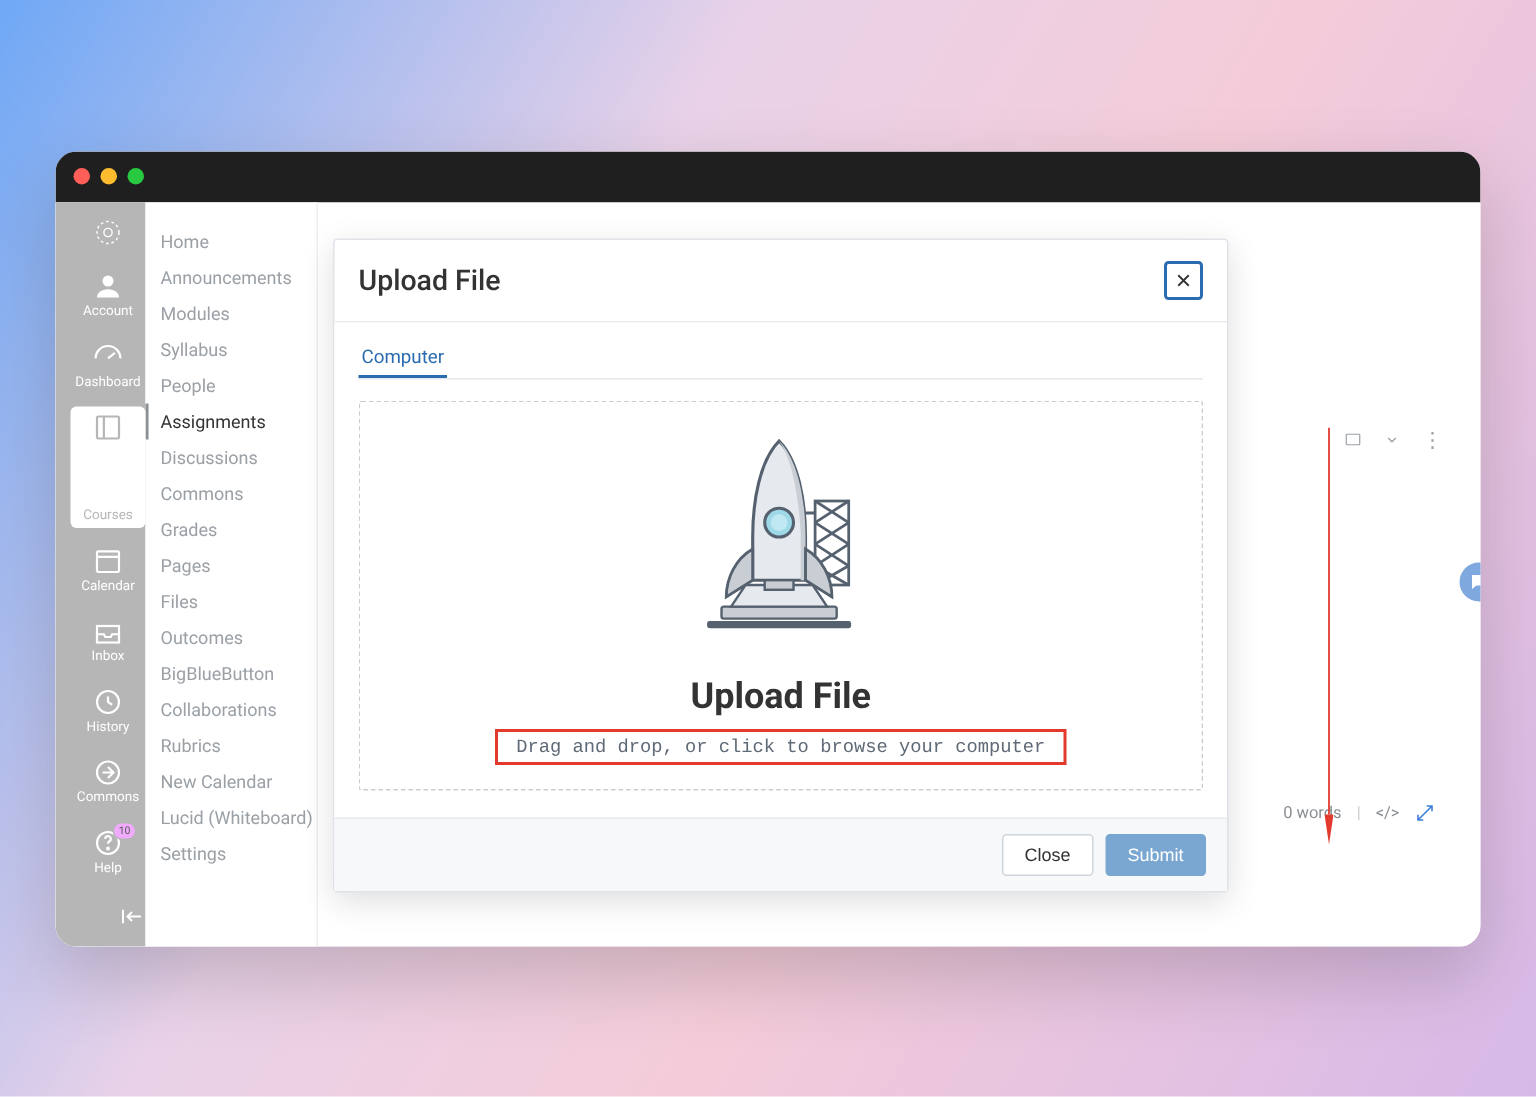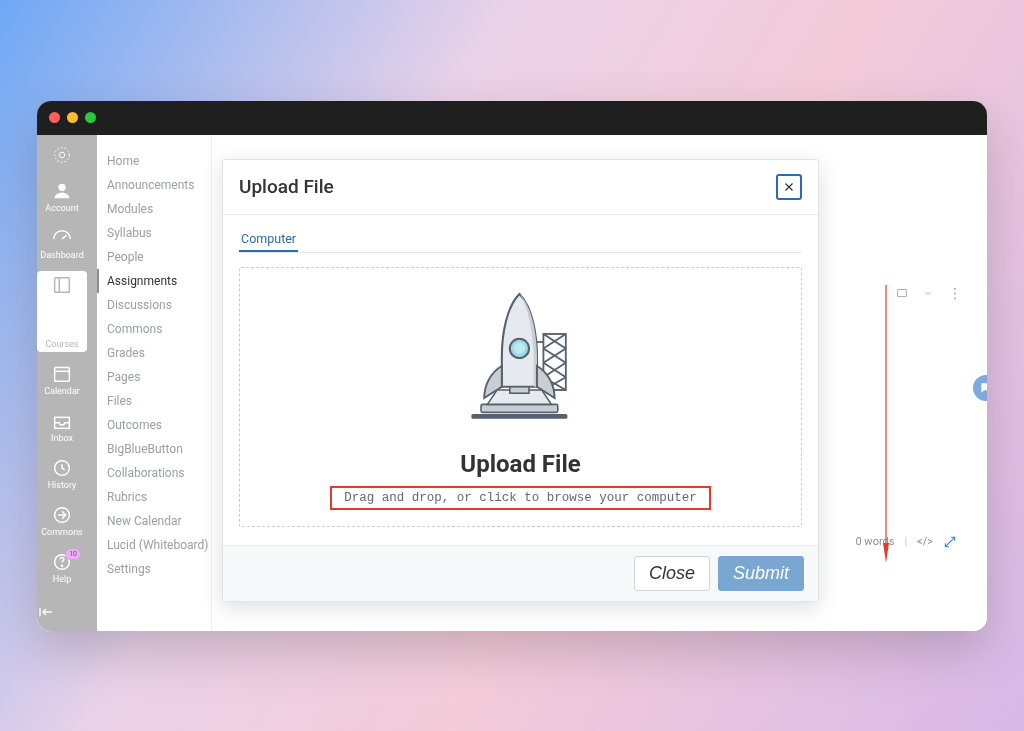--- a/index.html
+++ b/index.html
@@ -40,21 +40,21 @@
     background: #fff;
     position: relative;
   }
 
   
   .global-nav {
     width: 60px;
     background: #b6b6b6;
     display: flex;
     flex-direction: column;
-    align-items: flex-start;
+    align-items: flex-end;
     color: #fff;
     font-size: 9px;
     padding-top: 6px;
     gap: 8px;
     flex-shrink: 0;
   }
   .gn-item {
     width: 50px;
     display: flex;
     flex-direction: column;
@@ -184,22 +184,22 @@
     font-size: 12.5px; color:#5f6a76; margin-top: 8px;
     border: 2px solid #e23b2e; padding: 3px 12px; font-family: Liberation Mono, monospace;
   }
 
   .modal-footer{
     background:#f7f8f9; border-top:1px solid #e8ebee;
     padding: 10px 14px;
     display:flex; justify-content:flex-end; gap:8px;
   }
   .btn{
-    font-size:18px; padding:6px 14px; border-radius:3px;
-    border:1px solid #cfd5dc; background:#fff; color:#333; cursor:pointer;font-style:italic;
+    font-size:12px; padding:6px 14px; border-radius:3px;
+    border:1px solid #cfd5dc; background:#fff; color:#333; cursor:pointer;
   }
   .btn.primary{ background:#7aa7d1; border-color:#7aa7d1; color:#fff; }
 
   
   .arrow-anno{
     position:absolute; right: 98px; top: 150px;
     width: 6px; height: 280px;
     pointer-events:none;
   }
 </style>

